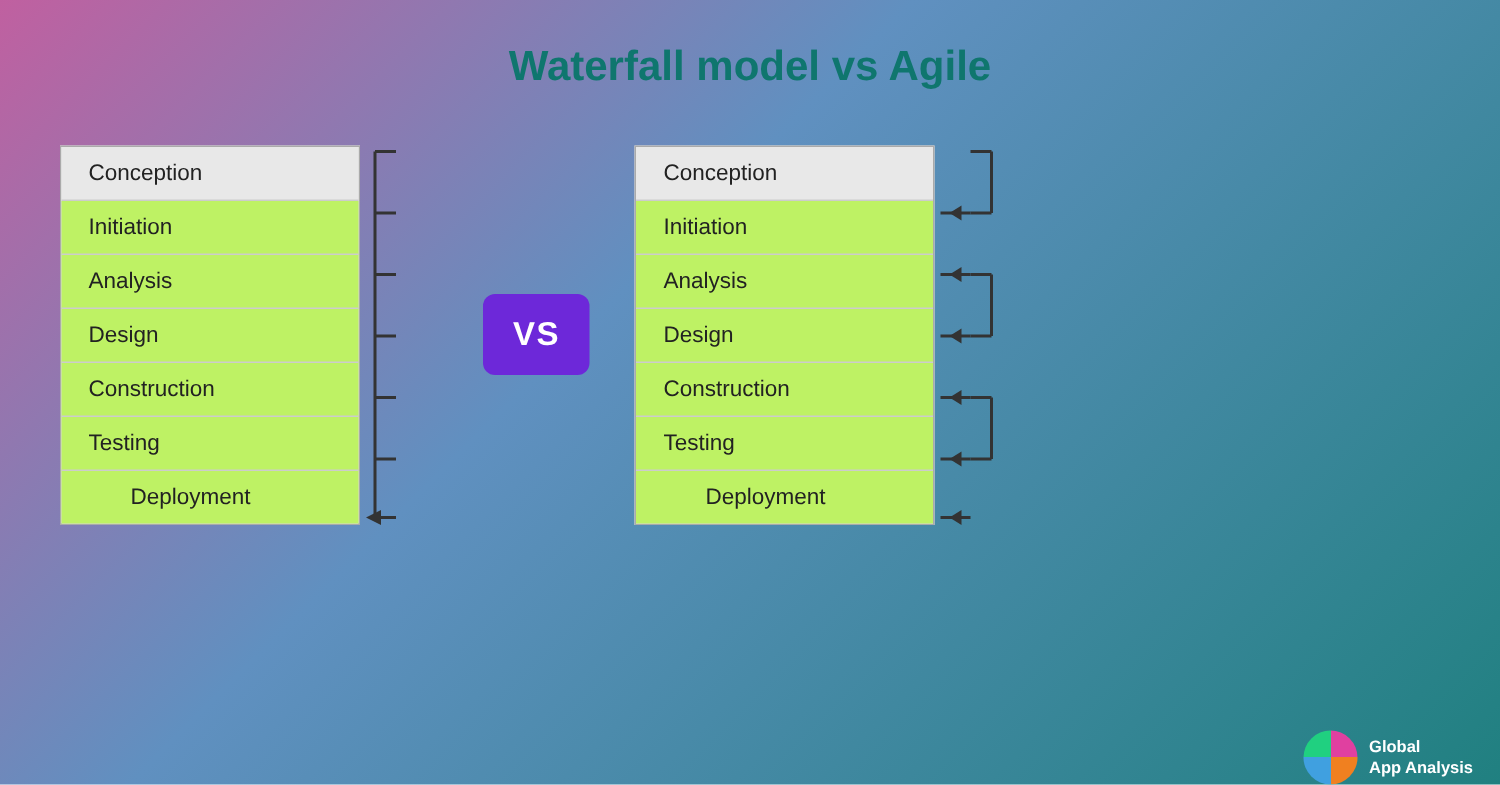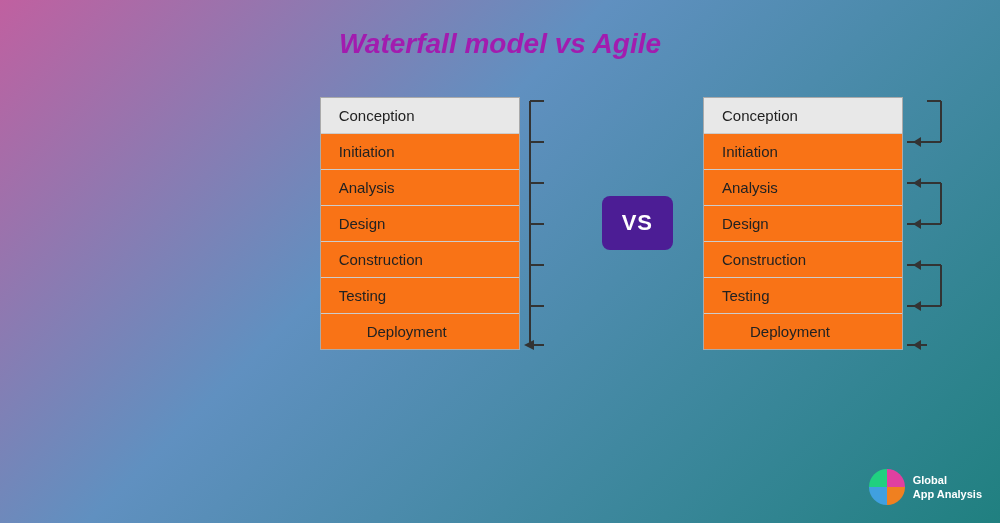--- a/index.html
+++ b/index.html
@@ -8,32 +8,31 @@
       width: 1000px;
       height: 523px;
       overflow: hidden;
       font-family: -apple-system, BlinkMacSystemFont, 'Segoe UI', Arial, sans-serif;
       background: linear-gradient(135deg, #c060a0 0%, #6090c0 40%, #208080 100%);
       position: relative;
     }
 
     .title {
       text-align: center;
-      color: #a21caf;
+      color: #0f766e;
       font-size: 28px;
       font-weight: 700;
       padding-top: 28px;
       padding-bottom: 20px;
-      font-style: italic;
     }
 
     .main-content {
       display: flex;
       align-items: center;
-      justify-content: flex-end;
+      justify-content: flex-start;
       gap: 0px;
       padding: 0 40px;
     }
 
     .model-container {
       display: flex;
       align-items: center;
       gap: 0;
     }
 
@@ -41,21 +40,21 @@
       background: white;
       border: 1.5px solid #aaa;
       min-width: 200px;
     }
 
     .table-row {
       padding: 9px 18px;
       font-size: 15px;
       color: #222;
       border-bottom: 1px solid #ccc;
-      background: #f97316;
+      background: #bef264;
     }
 
     .table-row:first-child {
       background: #e8e8e8;
       font-weight: 500;
     }
 
     .table-row:last-child {
       border-bottom: none;
       padding-left: 46px;
@@ -67,42 +66,42 @@
       flex-direction: column;
       align-items: flex-start;
       position: relative;
       width: 50px;
       height: 286px; 
       margin-left: 2px;
     }
 
     
     .vs-badge {
-      background: #4c1d95;
+      background: #6d28d9;
       color: white;
       font-size: 22px;
       font-weight: 700;
       border-radius: 8px;
       padding: 14px 20px;
       margin: 0 30px;
       letter-spacing: 1px;
       flex-shrink: 0;
     }
 
     
     .agile-arrow-container {
       position: relative;
       width: 55px;
       height: 286px;
       margin-left: 2px;
     }
 
     .logo-area {
       position: absolute;
-      bottom: 18px;
+      bottom: 0;
       right: 18px;
       display: flex;
       align-items: center;
       gap: 8px;
     }
 
     .logo-icon {
       width: 36px;
       height: 36px;
       border-radius: 50%;

